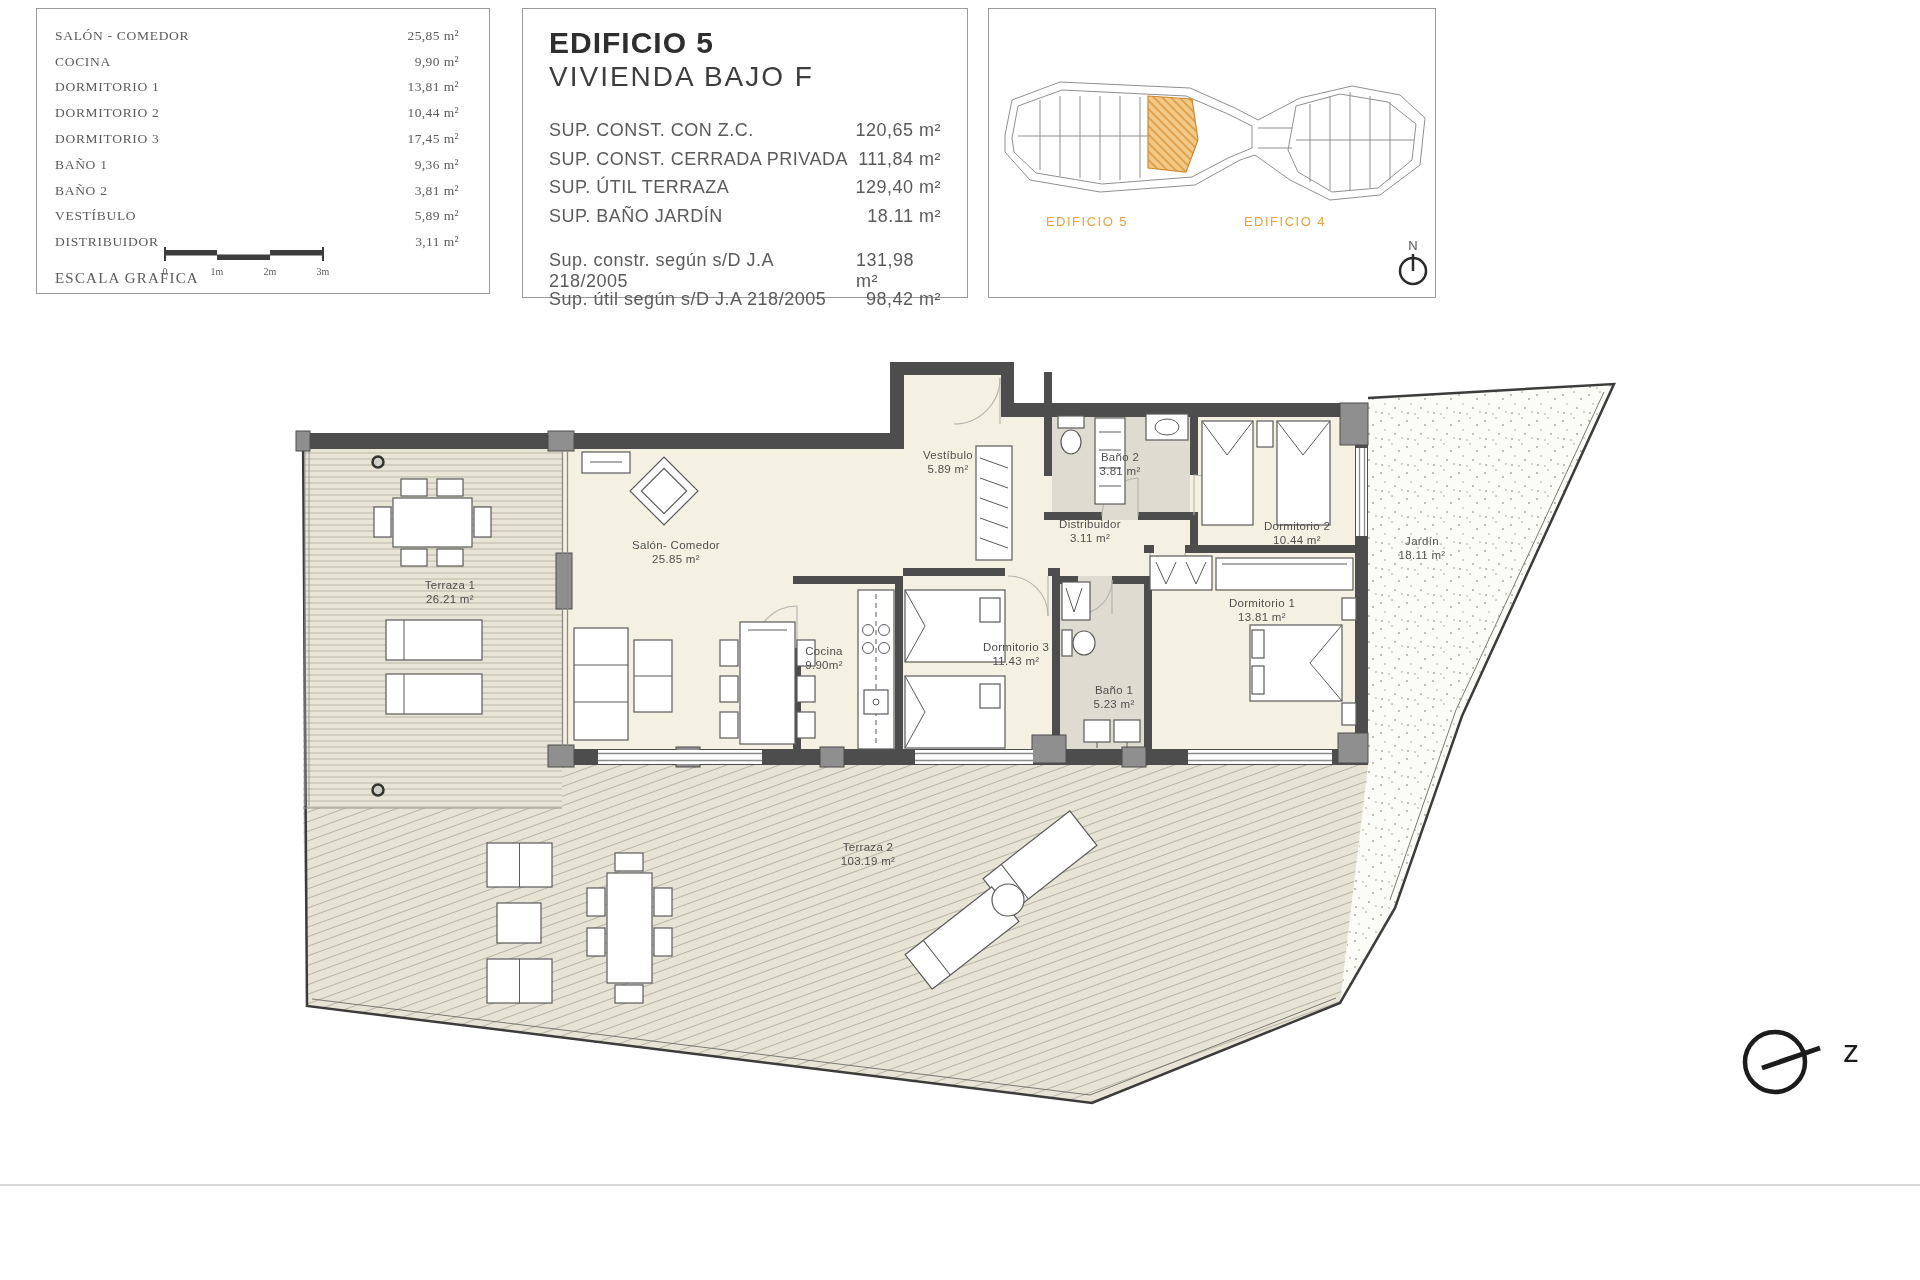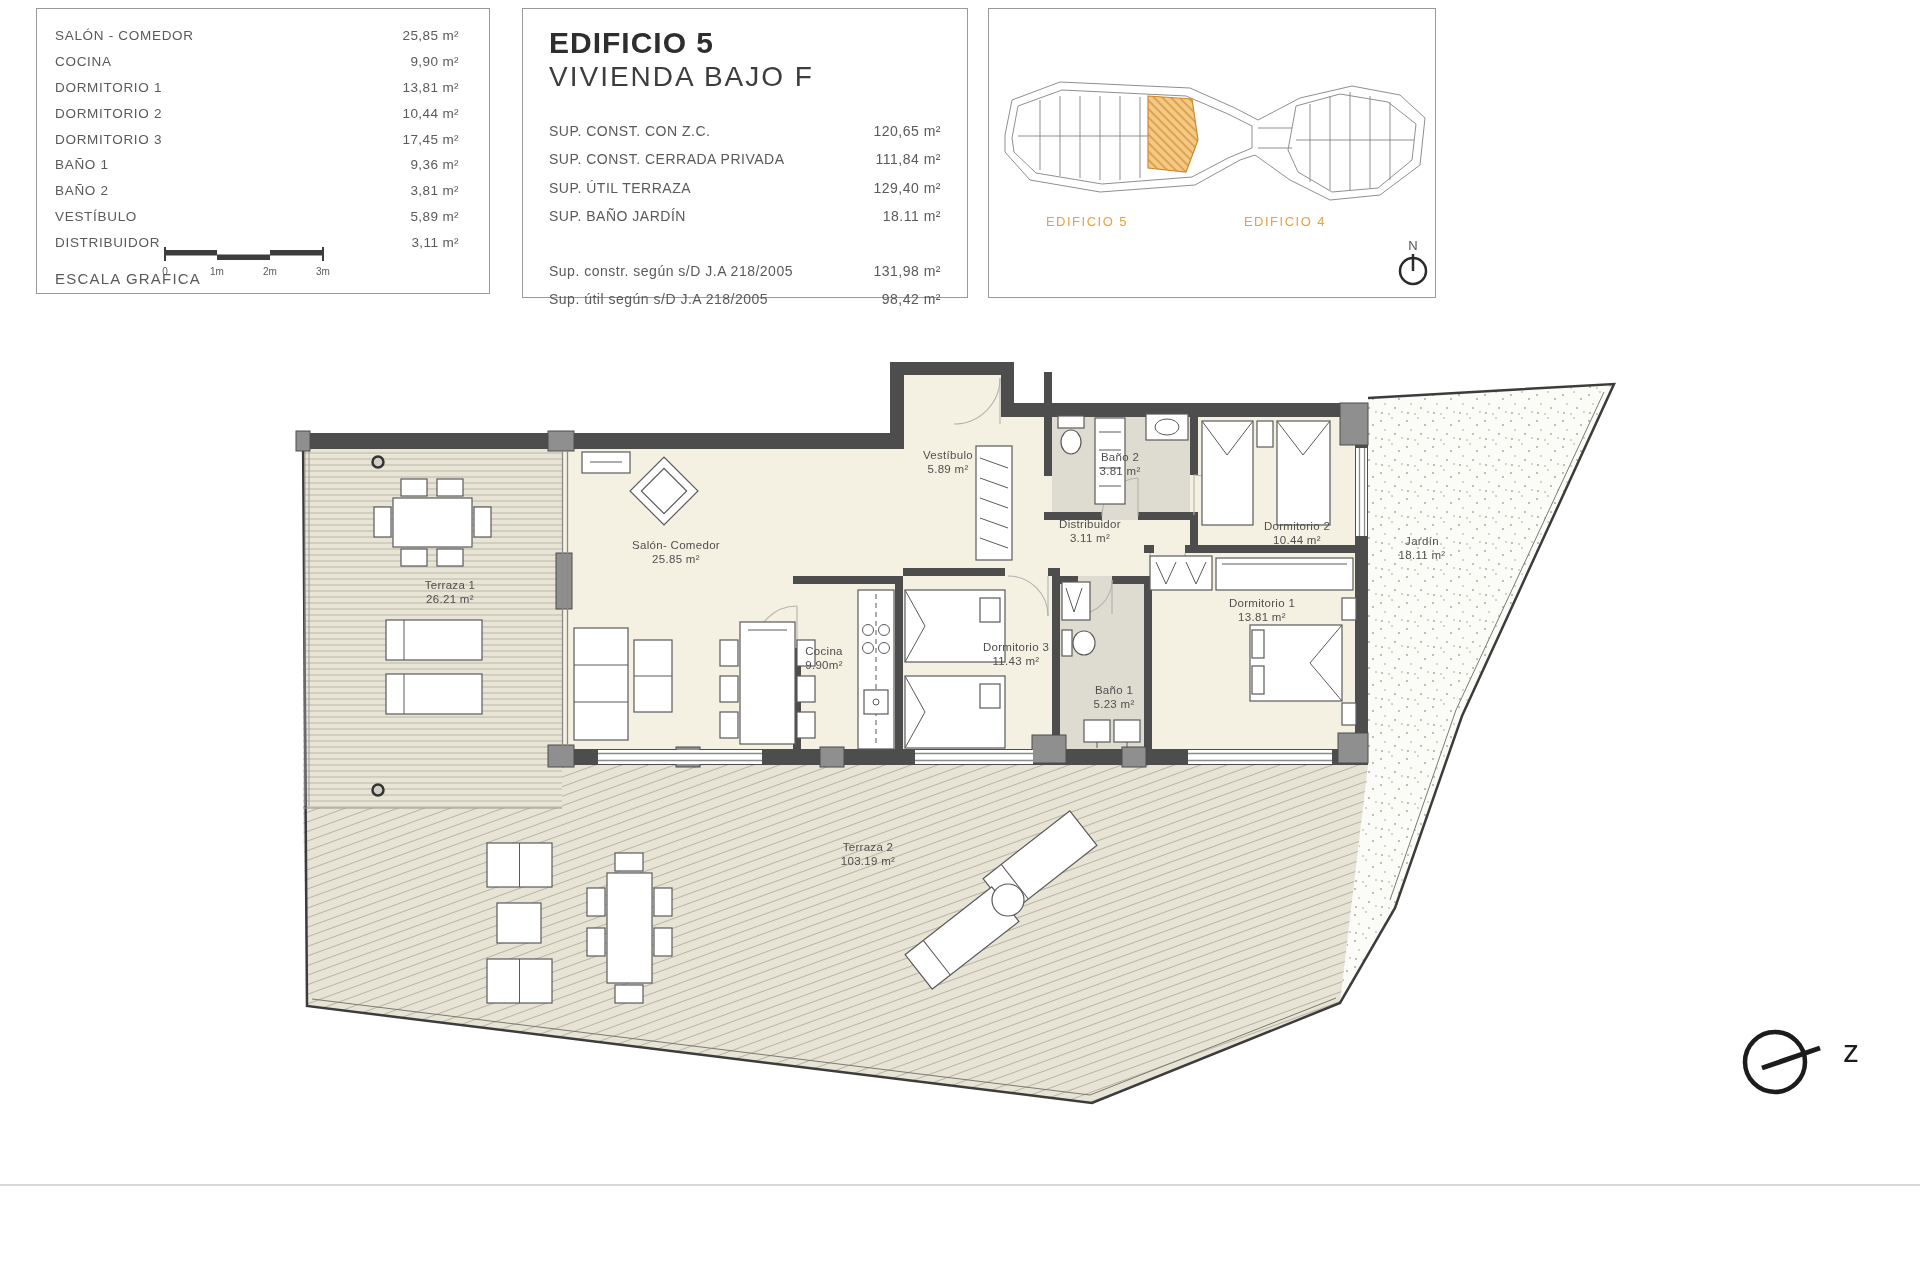--- a/index.html
+++ b/index.html
@@ -1,34 +1,34 @@
 <!DOCTYPE html>
 <html><head>
 <meta charset="utf-8">
 <style>
   html,body{margin:0;padding:0;background:#fff;}
   #screen{position:relative;width:1920px;height:1280px;background:#ffffff;overflow:hidden;
           font-family:"Liberation Sans", sans-serif;color:#555;}
   .panel{position:absolute;background:#fff;border:1px solid #9a9a9a;box-sizing:border-box;}
   
-  #rooms-panel{left:36px;top:8px;width:454px;height:286px;padding:14px 30px 0 18px;}
+  #rooms-panel{left:36px;top:8px;width:454px;height:286px;padding:14px 30px 0 18px;font-family:Liberation Serif, serif;}
   .room-row{display:flex;justify-content:space-between;align-items:center;height:25.8px;
             font-size:13.5px;letter-spacing:.7px;color:#5a5a5a;}
   .room-row .val{letter-spacing:.4px;}
   #scale-wrap{position:absolute;left:18px;bottom:10px;width:400px;height:44px;}
   #scale-label{position:absolute;left:0;top:14px;font-size:15px;letter-spacing:1.2px;color:#5a5a5a;margin-top:17px;}
   #scale-svg{position:absolute;left:100px;top:0;}
   .tick-lab{font-size:10px;fill:#5a5a5a;}
   
   #info-panel{left:522px;top:8px;width:446px;height:290px;padding:18px 26px 0 26px;}
   #info-title{font-size:30px;font-weight:bold;letter-spacing:1px;color:#2e2e2e;line-height:1.05;}
   #info-subtitle{font-size:28px;letter-spacing:2px;color:#3d3d3d;margin-top:2px;}
   .info-rows{margin-top:24px;}
   .info-row{display:flex;justify-content:space-between;align-items:center;height:28.5px;
-            font-size:14px;letter-spacing:.5px;color:#5a5a5a;}
+            font-size:18px;letter-spacing:.5px;color:#5a5a5a;}
   .info-rows2{margin-top:26px;}
   
   #site-panel{left:988px;top:8px;width:448px;height:290px;}
   #plan-svg{position:absolute;left:0;top:0;}
   .plan-label{font-size:11.5px;fill:#4f4f4f;letter-spacing:.3px;}
   .furn{fill:#ffffff;stroke:#5a5a5a;stroke-width:1.2;}
   .furnline{stroke:#5a5a5a;stroke-width:1;fill:none;}
   .wall{fill:#4d4d4d;}
   .pillar{fill:#8f8f8f;stroke:#4d4d4d;stroke-width:1;}
   .arc{stroke:#b3b3ad;stroke-width:1.1;fill:none;}

